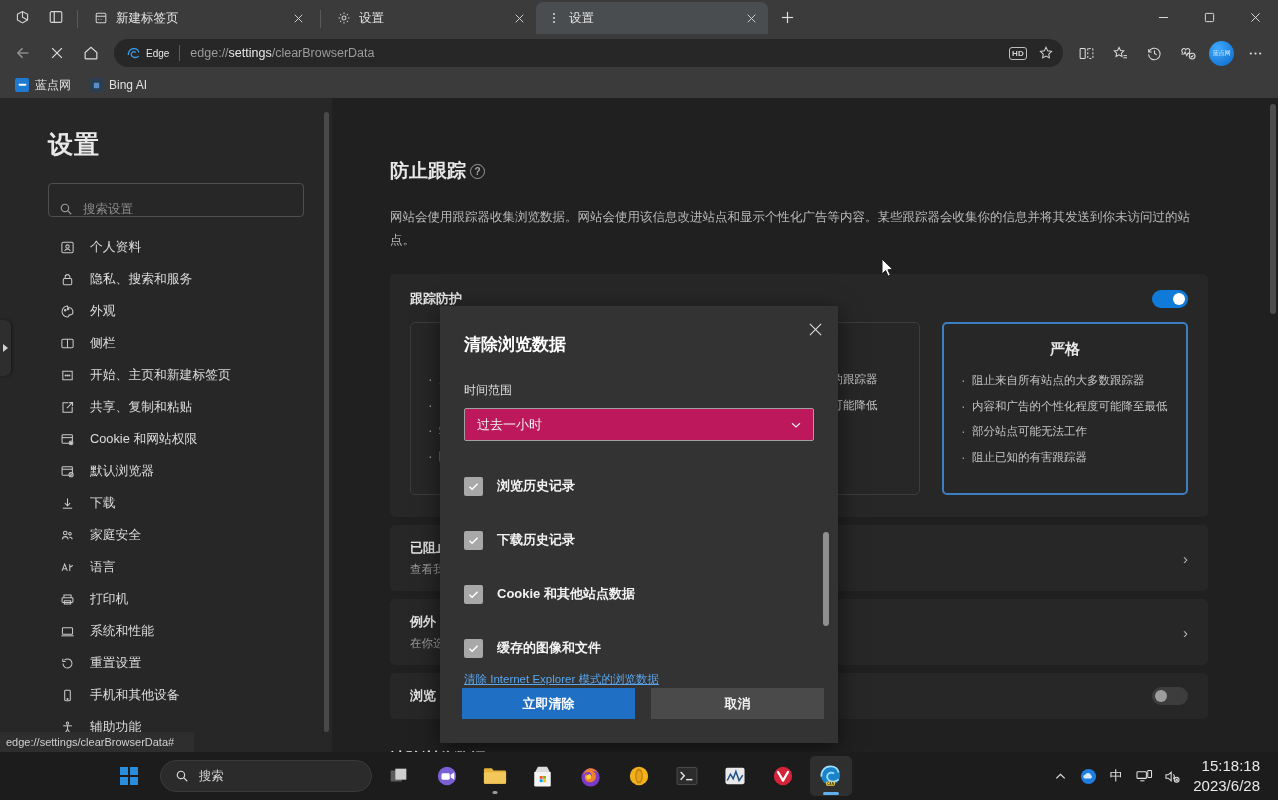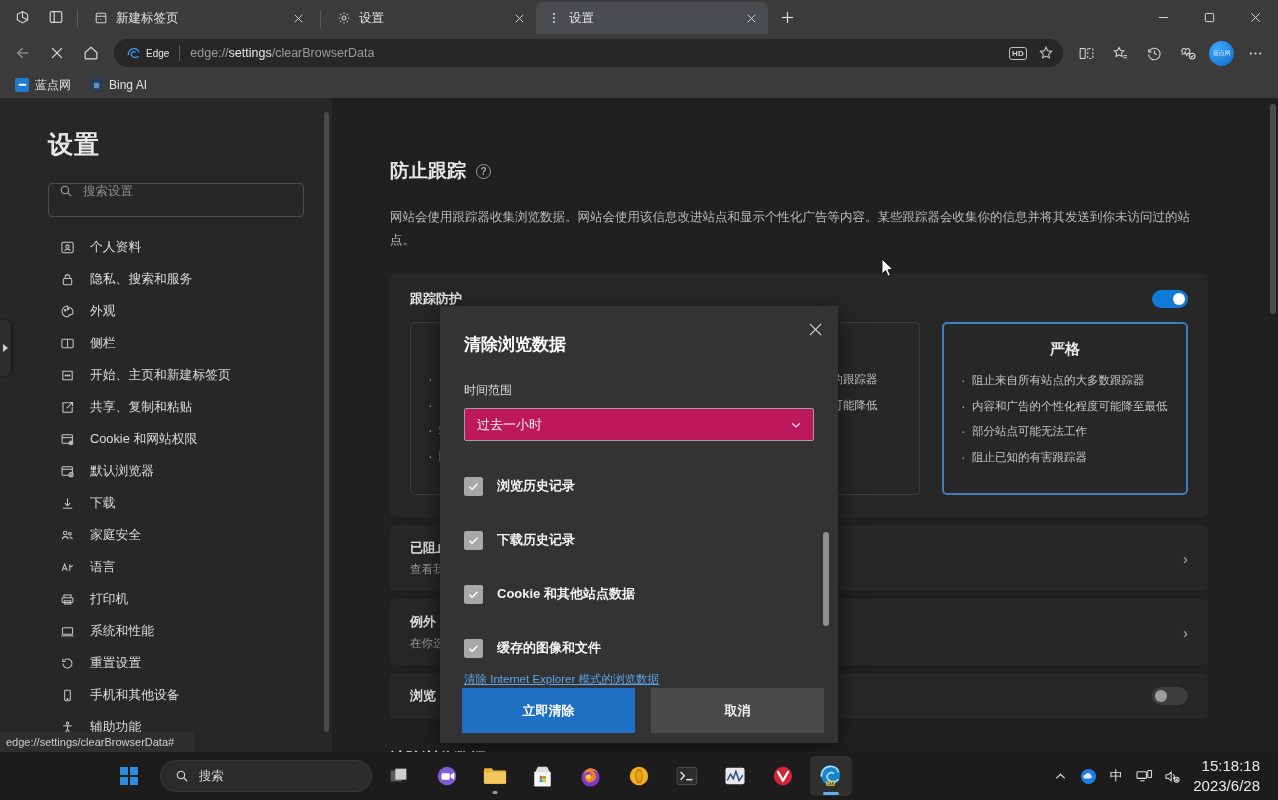--- a/index.html
+++ b/index.html
@@ -109,21 +109,21 @@
   .settings-nav {
     position: absolute; left: 0; top: 0; width: 332px; height: 654px;
     background: #272727; overflow: hidden;
   }
   .settings-title {
     color: #e8e8e8; font-size: 25px; font-weight: 600; padding: 30px 0 0 48px; letter-spacing: 1px;
   }
   .search-box {
     margin: 22px 0 0 48px; width: 256px; height: 34px;
     background: #272727; border: 1px solid #4e4e4e; border-radius: 4px;
-    display: flex; align-items: flex-start; padding: 0 10px; gap: 10px;
+    display: flex; align-items: flex-end; padding: 0 10px; gap: 10px;
   }
   .search-box input {
     background: transparent; border: none; outline: none; color: #d6d6d6;
     font-size: 12.5px; font-family: inherit; width: 100%;
   }
   .search-box input::placeholder { color: #8c8c8c; }
   .navlist { margin-top: 14px; }
   .navitem {
     display: flex; align-items: center; gap: 14px; height: 32px;
     padding-left: 58px; color: #dcdcdc; font-size: 12.8px; cursor: default;
@@ -134,21 +134,21 @@
     background: #4a4a4a; border-radius: 3px;
   }
 
   
   .content {
     position: absolute; left: 332px; top: 0; right: 0; height: 654px;
     background: #202020; overflow: hidden;
   }
   .content-inner { padding: 60px 70px 0 58px; }
   .sec-title {
-    color: #e8e8e8; font-size: 19px; font-weight: 600; display: flex; align-items: center; gap: 10px;
+    color: #e8e8e8; font-size: 19px; font-weight: 600; display: flex; align-items: center; gap: 4px;
   }
   .help-ico {
     width: 15px; height: 15px; border-radius: 50%; border: 1.3px solid #9a9a9a;
     display: flex; align-items: center; justify-content: center;
     font-size: 10px; color: #a8a8a8;
   }
   .sec-desc { color: #b9b9b9; font-size: 12.5px; line-height: 1.85; margin-top: 22px; max-width: 820px; }
   .card {
     margin-top: 22px; background: #272727; border-radius: 5px; padding: 16px 20px 22px 20px;
     position: relative;
@@ -228,21 +228,21 @@
     background: #8f8f8f; border-radius: 3px;
   }
   .ie-link {
     position: absolute; left: 464px; top: 574px; color: #5aa6ef; font-size: 11.5px;
     text-decoration: underline; z-index: 24;
   }
   .modal-actions {
     position: absolute; left: 462px; top: 590px; display: flex; gap: 16px; z-index: 25;
   }
   .btn {
-    width: 173px; height: 45px; display: flex; align-items: center; justify-content: center;
+    width: 173px; height: 31px; display: flex; align-items: center; justify-content: center;
     font-size: 13px; font-weight: 700; border: none; font-family: inherit;
   }
   .btn.primary { background: #1f6fc4; color: #ffffff; }
   .btn.secondary { background: #4a4a4a; color: #f0f0f0; }
 
   
   .cursor { position: absolute; left: 881px; top: 160px; z-index: 40; }
 
   
   .statusbar {

